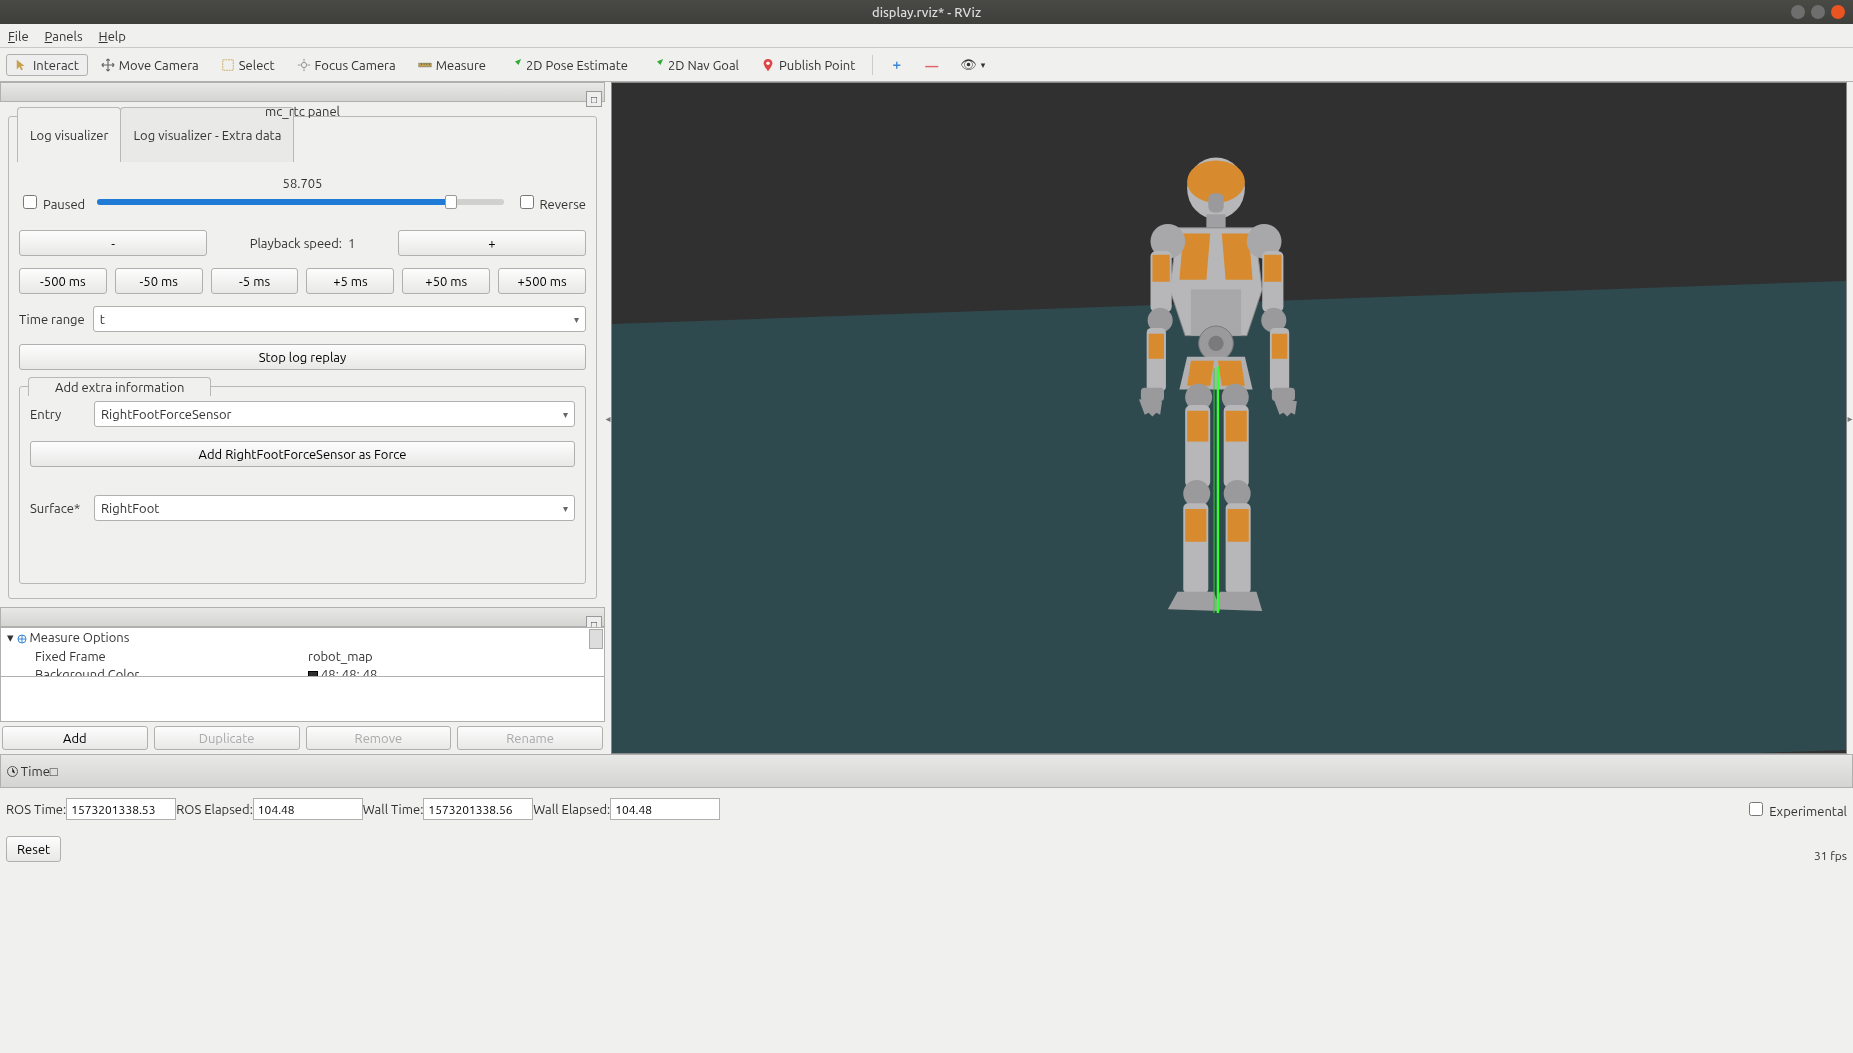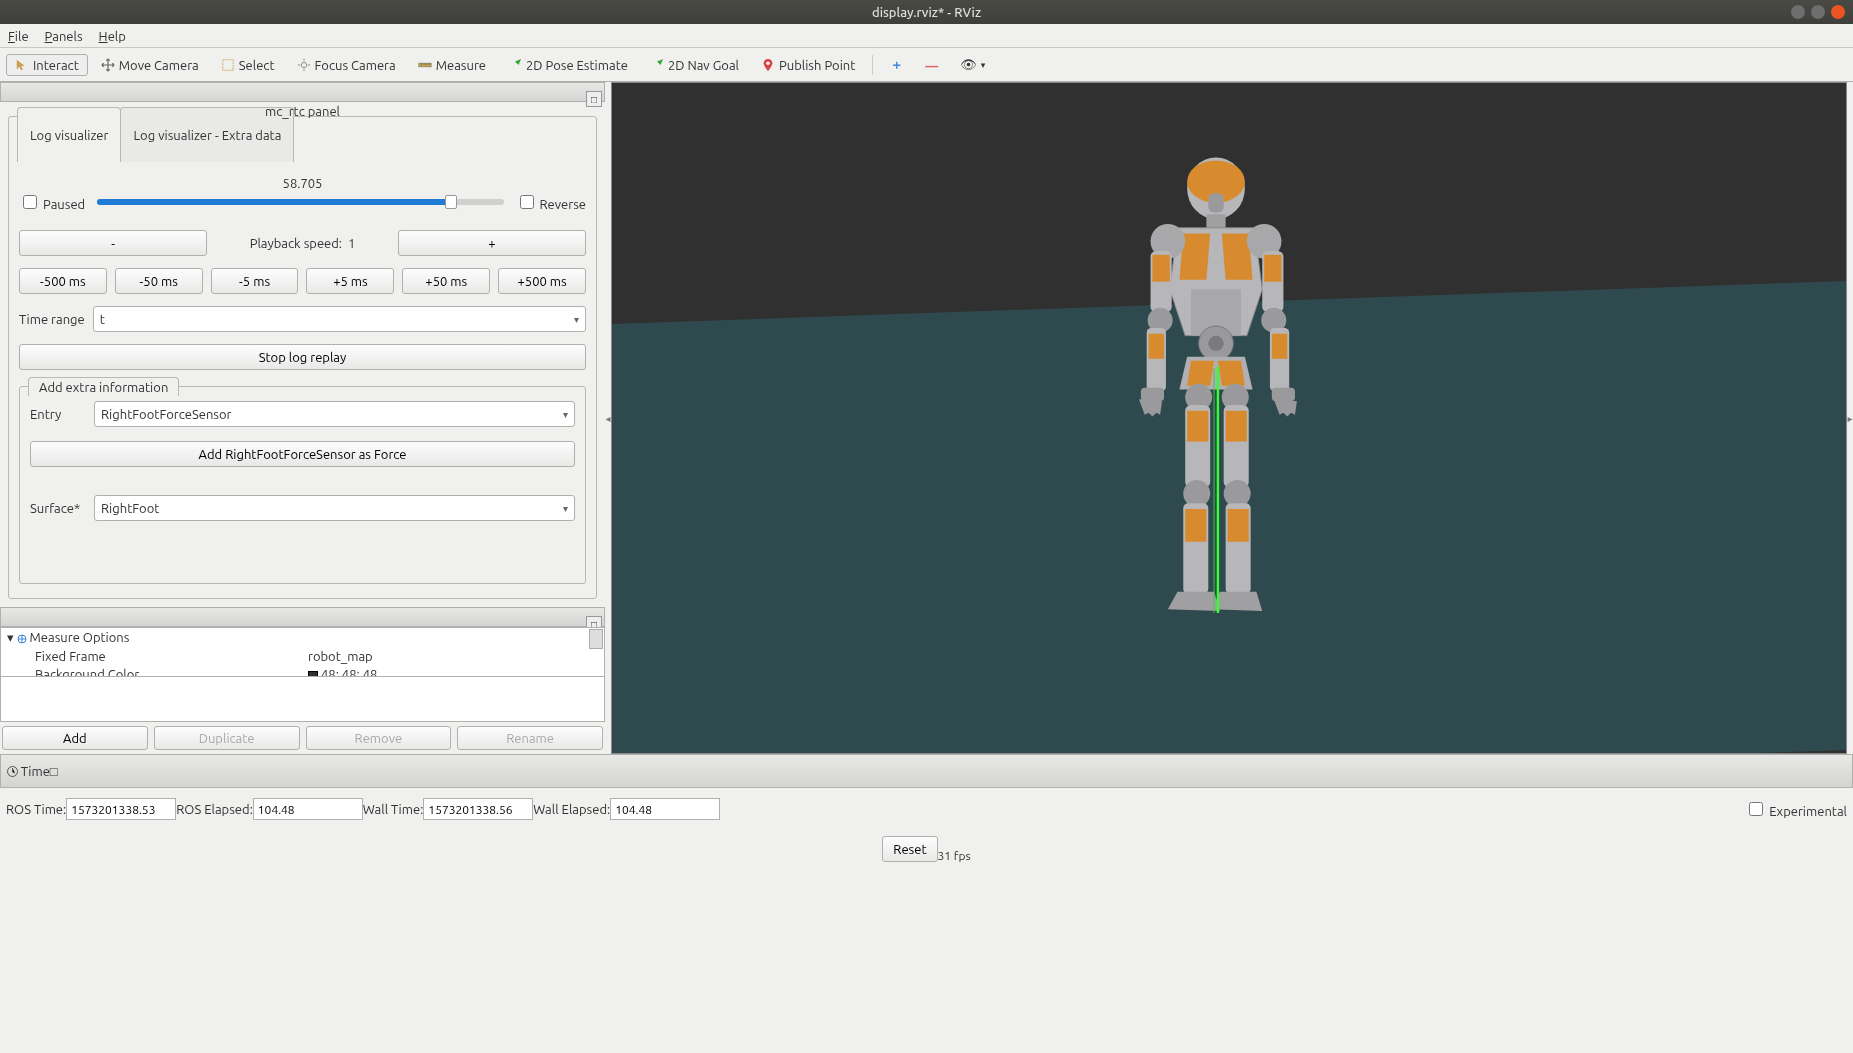--- a/index.html
+++ b/index.html
@@ -32,38 +32,38 @@
 .select { flex: 1; height: 26px; background: #fff; border: 1px solid #b0b0af; border-radius: 3px; padding: 0 20px 0 6px; display: flex; align-items: center; position: relative; font-size: 13px; cursor: pointer;}
 .select::after { content: "▾"; position: absolute; right: 6px; color: #666; font-size: 10px;}
 input[type="checkbox"] { width: 14px; height: 14px; }
 .slider-row { display: flex; align-items: center; gap: 12px; }
 .slider-wrap { flex: 1; position: relative; }
 .slider-label-top { text-align: center; font-size: 13px; margin-bottom: 2px; margin-left: 90px; margin-right:90px;}
 .slider-track { height: 6px; background: #d0d0cf; border-radius: 3px; position: relative; margin: 4px 0;}
 .slider-fill { position: absolute; left: 0; top: 0; height: 100%; background: #1f7bd6; border-radius: 3px; width: 87%;}
 .slider-thumb { position: absolute; top: -4px; left: 87%; width: 12px; height: 14px; background: #fff; border: 1px solid #999; border-radius: 2px; transform: translateX(-50%);}
 .subtab { border: 1px solid #b8b8b7; border-radius: 3px; margin-top: 16px; padding: 14px 10px 10px; position: relative;}
-.subtab-label { position: absolute; top: -10px; left: 8px; background: #f0f0ef; border:1px solid #b8b8b7; border-bottom:none; border-radius:4px 4px 0 0; padding: 2px 10px; font-size: 13px;}
+.subtab-label { position: absolute; top: -10px; left: 8px; background: #f0f0ef; border:1px solid #b8b8b7; border-bottom:none; border-radius:4px 4px 0 0; padding: 2px 26px; font-size: 13px;}
 .label-col { min-width: 56px; font-size: 13px;}
 .displays-body { height: 60px; background: #fff; border: 1px solid #b0b0af; font-size: 12px; overflow: hidden; position: relative;}
 .tree-row { display: flex; padding: 2px 6px; }
 .tree-key { flex: 1; }
 .action-row { display: flex; gap: 6px; padding: 4px 2px; }
 .action-row .btn { flex: 1; height: 24px; font-size: 13px;}
 .action-row .btn.disabled { color: #aaa;}
 .blank-desc { height: 55px; background:#fff; border:1px solid #b0b0af; border-top:none;}
 .viewport { flex: 1; background: #303030; position: relative; overflow: hidden; border:1px solid #888;}
 .splitter { width: 6px; background: #f0f0ef; display:flex; align-items:center; justify-content:center; color:#777; font-size:10px;}
 .floor { position:absolute; bottom:0; left:0; right:0; height:70%; background: #2f4a4f; transform: skewY(-2deg) translateY(40px); transform-origin: left;}
 .robot-svg { position:absolute; left:50%; top:48%; transform:translate(-55%,-50%);}
 .time-panel-head { height:22px; background: linear-gradient(to bottom,#e8e8e7,#d4d4d3); border:1px solid #b0b0af; display:flex; align-items:center; padding:16px 6px; font-size:12px; position:relative;}
 .time-body { padding: 10px 6px; display:flex; align-items:center; font-size:13px;}
 .tinput { height:22px; width:110px; background:#fff; border:1px solid #b0b0af; padding:0 4px; font-size:12px;}
 .tinput.narrow{width:110px;}
-.footer { padding: 6px; display:flex; justify-content:center; align-items:flex-end;}
+.footer { padding: 6px; display:flex; justify-content:space-between; align-items:flex-end;}
 .scroll-thumb { position:absolute; right:1px; top:1px; width:14px; height:20px; background:#ddd; border:1px solid #aaa;}
 </style>
 </head>
 <body>
 
 <div class="titlebar">
   <span>display.rviz* - RViz</span>
   <div class="titlebar-btns">
     <span class="tb-btn tb-min"></span>
     <span class="tb-btn tb-max"></span>

